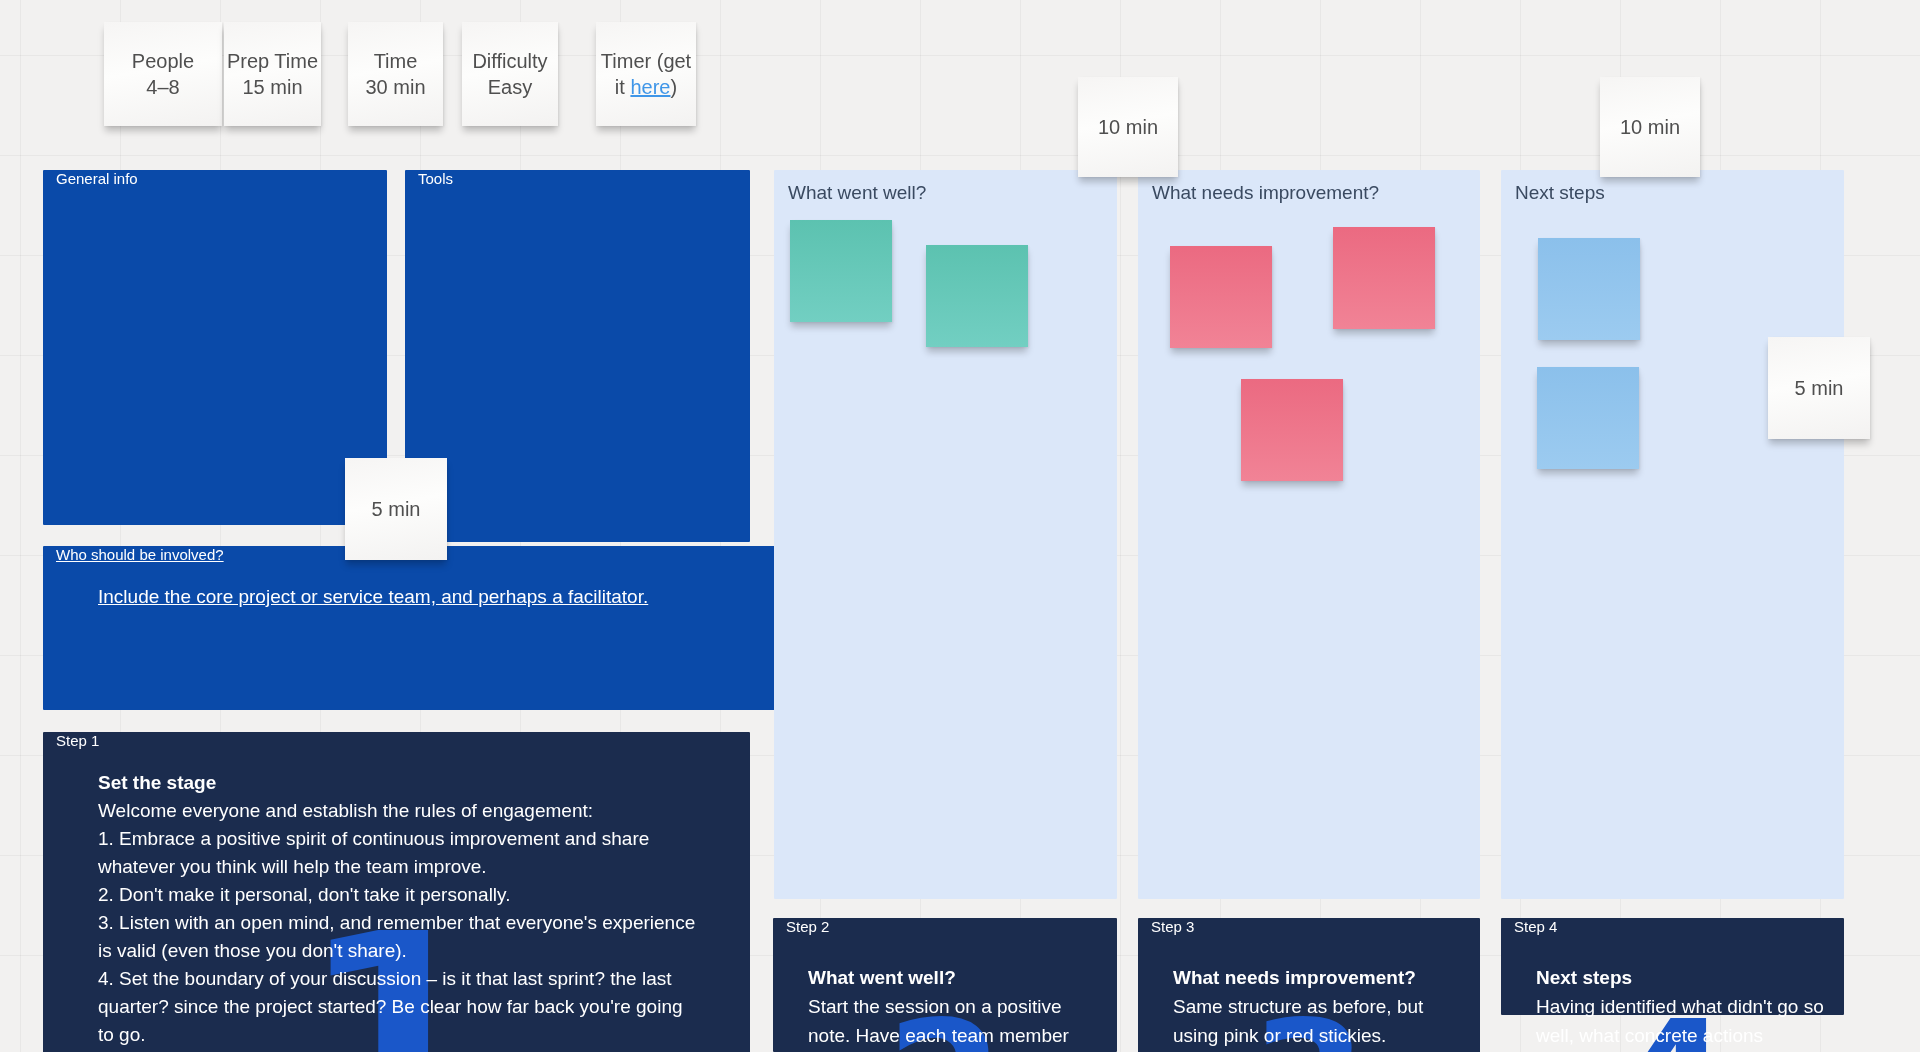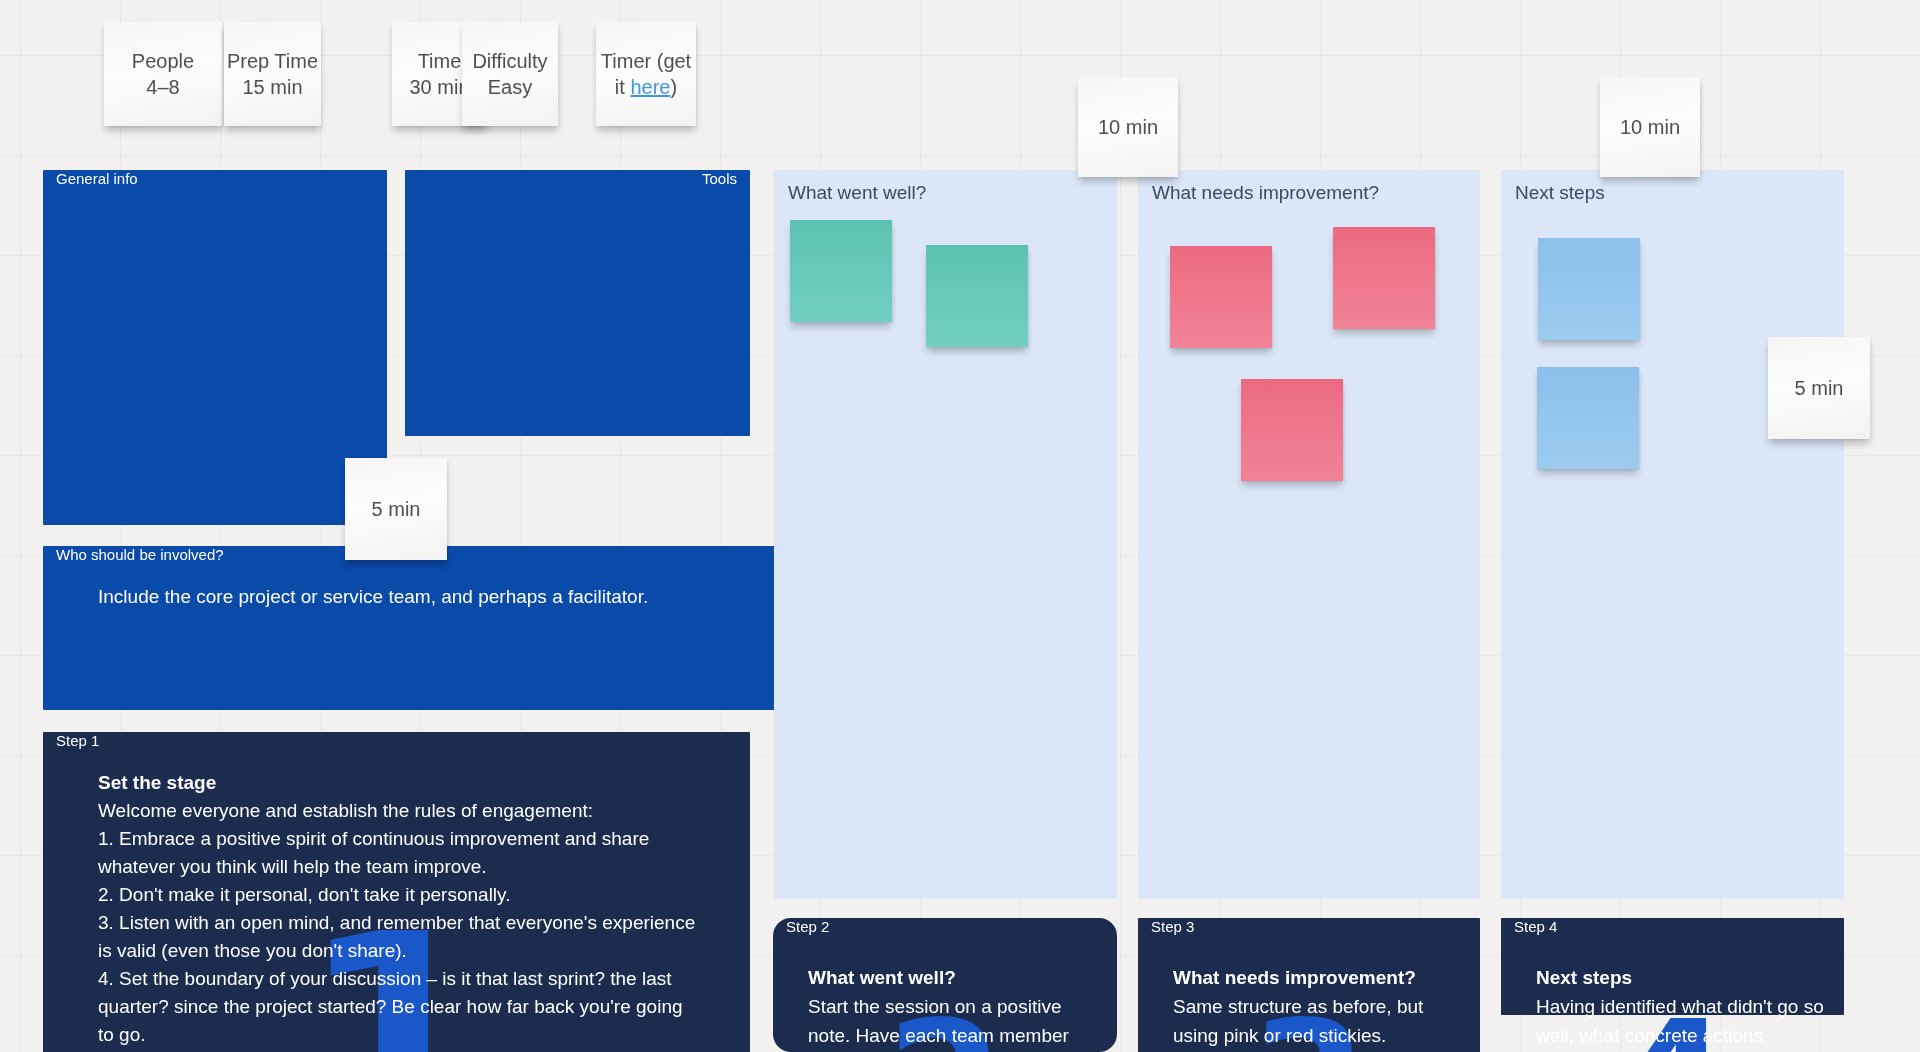--- a/index.html
+++ b/index.html
@@ -41,47 +41,47 @@
     font-family:"DejaVu Sans","Liberation Sans",sans-serif;
   }
   .wm-step1{top:165px;left:256px;font-size:280px;}
   .wm-small{top:80px;left:50%;transform:translateX(-50%);font-size:170px;}
   
   .column{position:absolute;top:170px;height:729px;background:#dbe7f9;border-radius:1px;}
   .column-title{font-size:19px;color:#3a4a61;padding:12px 14px;}
   
   #st-people{left:104px;top:22px;width:118px;height:104px;}
   #st-prep{left:224px;top:22px;width:97px;height:104px;}
-  #st-time{left:348px;top:22px;width:95px;height:104px;margin-left:44px;}
+  #st-time{left:348px;top:22px;width:95px;height:104px;}
   #st-diff{left:462px;top:22px;width:96px;height:104px;}
   #st-timer{left:596px;top:22px;width:100px;height:104px;}
   
   #panel-general{left:43px;top:170px;width:344px;height:355px;}
-  #panel-tools{left:405px;top:170px;width:345px;height:266px;text-align:right;}
-  #panel-who{left:43px;top:546px;width:810px;height:164px;}
+  #panel-tools{left:405px;top:170px;width:345px;height:372px;}
+  #panel-who{left:43px;top:546px;width:810px;height:164px;text-decoration:underline;}
   #panel-step1{left:43px;top:732px;width:707px;height:330px;}
   
   #col-1{left:774px;width:343px;}
   #col-2{left:1138px;width:342px;}
   #col-3{left:1501px;width:343px;}
   
   #st-5min-left{left:345px;top:458px;width:102px;height:102px;}
   #st-10min-1{left:1078px;top:77px;width:100px;height:100px;}
   #st-10min-2{left:1600px;top:77px;width:100px;height:100px;}
   #st-5min-right{left:1768px;top:337px;width:102px;height:102px;}
   
   #note-t1{left:790px;top:220px;width:102px;height:102px;}
   #note-t2{left:926px;top:245px;width:102px;height:102px;}
   #note-r1{left:1170px;top:246px;width:102px;height:102px;}
   #note-r2{left:1333px;top:227px;width:102px;height:102px;}
   #note-r3{left:1241px;top:379px;width:102px;height:102px;}
   #note-b1{left:1538px;top:238px;width:102px;height:102px;}
   #note-b2{left:1537px;top:367px;width:102px;height:102px;}
   
-  #panel-step2{left:773px;top:918px;width:344px;height:134px;border-radius:18px;}
+  #panel-step2{left:773px;top:918px;width:344px;height:134px;}
   #panel-step3{left:1138px;top:918px;width:342px;height:145px;}
   #panel-step4{left:1501px;top:918px;width:343px;height:97px;}
 </style>
 </head>
 <body>
 
 <div id="board">
 
   <div class="sticky sticky-white" id="st-people">
     <div>

